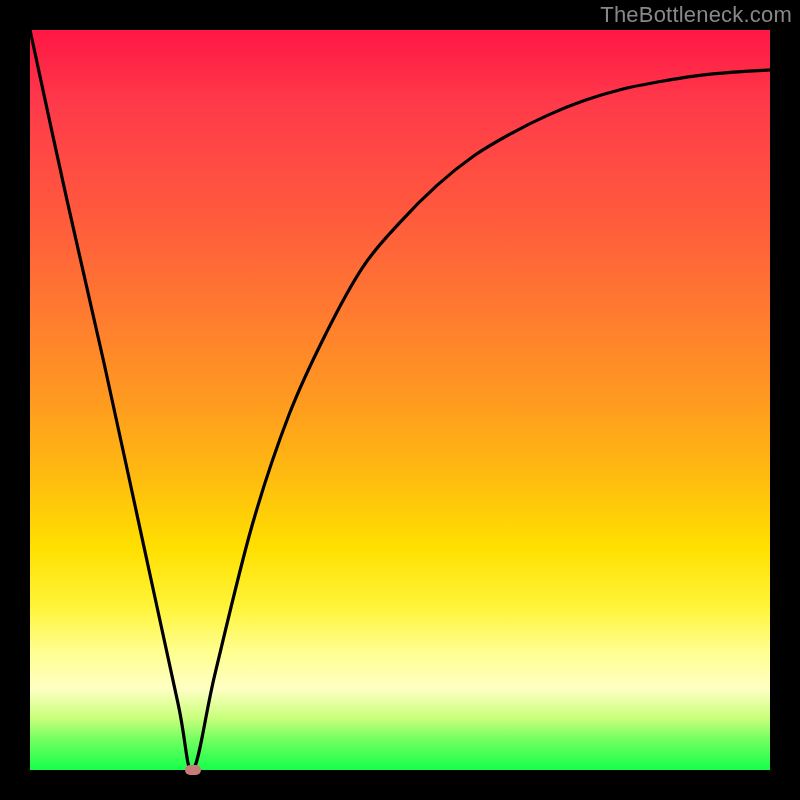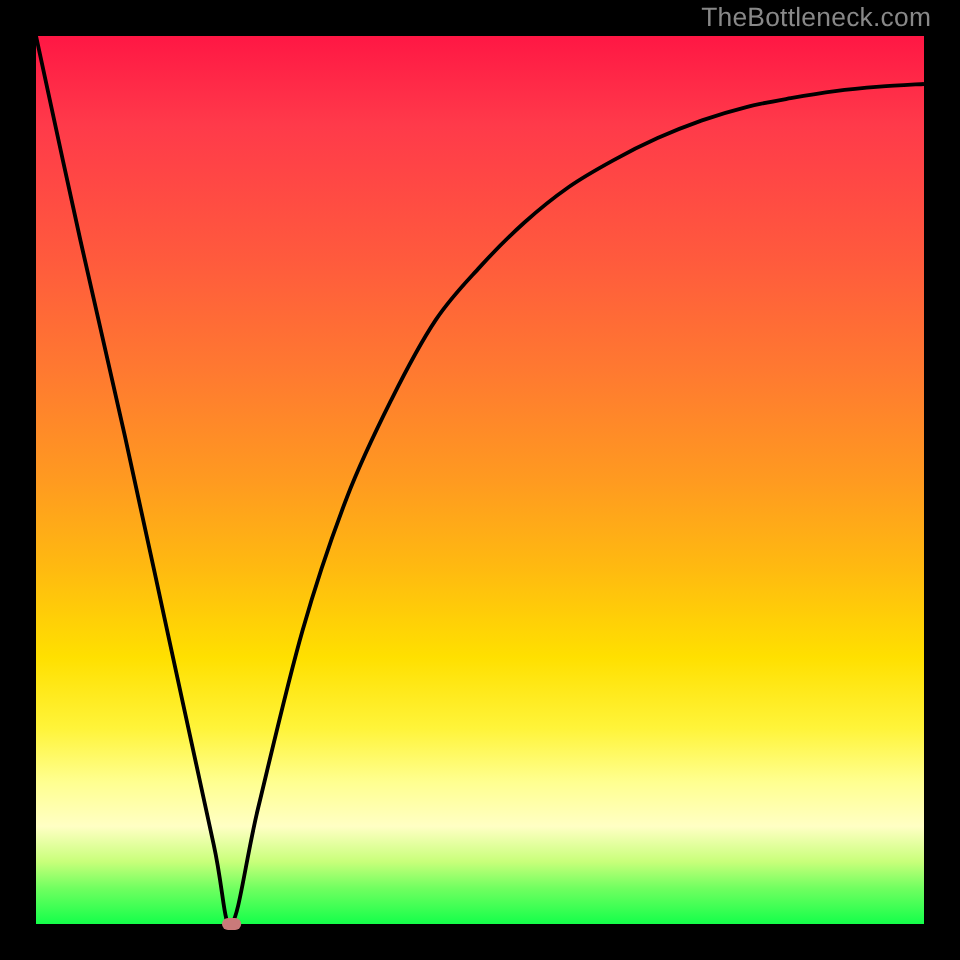--- a/index.html
+++ b/index.html
@@ -51,21 +51,21 @@
   .marker {
     position: absolute;
     width: 16px;
     height: 10px;
     border-radius: 6px;
     transform: translate(-50%, -50%);
   }
   .watermark {
     position: absolute;
     top: 2px;
-    right: 24px;
+    right: 8px;
     color: #888;
     font-size: 22px;
     font-weight: 500;
     letter-spacing: 0.2px;
     user-select: none;
   }
 </style>
 </head>
 <body>
 

